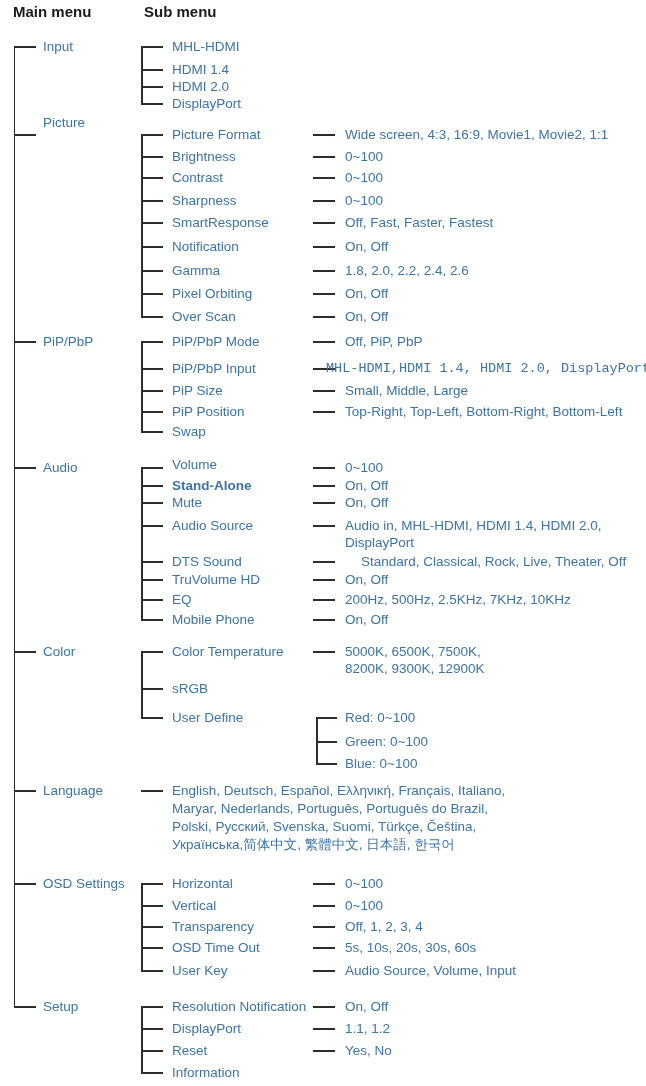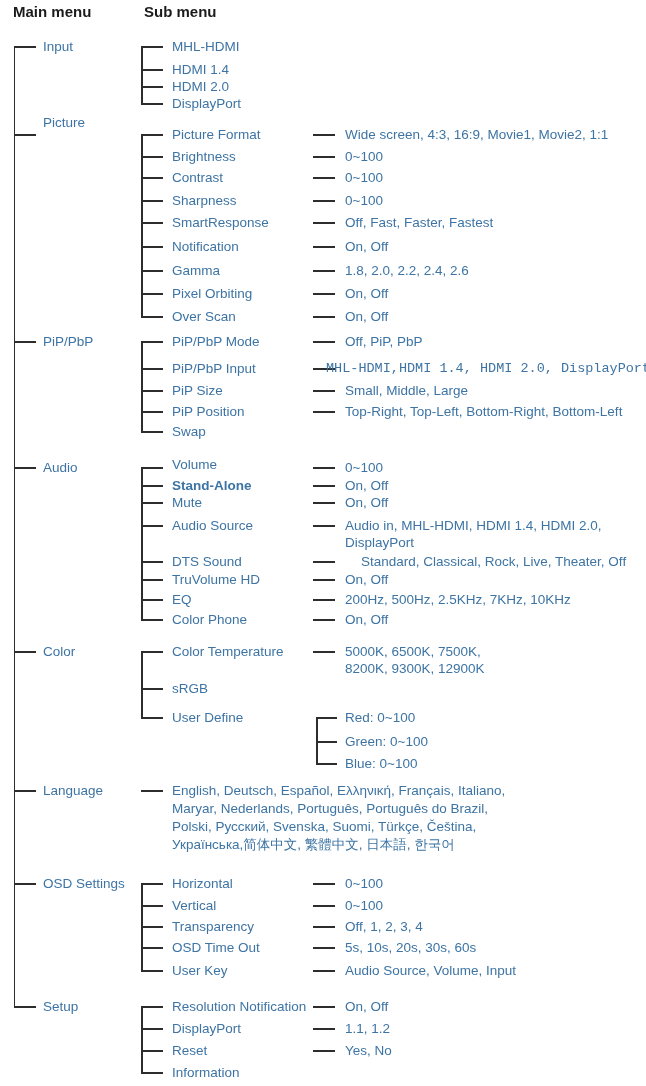--- a/index.html
+++ b/index.html
@@ -127,21 +127,21 @@
       <div class="lbl" style="left: 345px; top: 562px; margin-left: 16px;">Standard, Classical, Rock, Live, Theater, Off</div>
       <div class="hline" style="left: 141px; width: 22px; top: 579.2px;"></div>
       <div class="lbl" style="left: 172px; top: 580px;">TruVolume HD</div>
       <div class="hline" style="left: 313px; width: 22px; top: 579.2px;"></div>
       <div class="lbl" style="left: 345px; top: 580px;">On, Off</div>
       <div class="hline" style="left: 141px; width: 22px; top: 599.2px;"></div>
       <div class="lbl" style="left: 172px; top: 600px;">EQ</div>
       <div class="hline" style="left: 313px; width: 22px; top: 599.2px;"></div>
       <div class="lbl" style="left: 345px; top: 600px;">200Hz, 500Hz, 2.5KHz, 7KHz, 10KHz</div>
       <div class="hline" style="left: 141px; width: 22px; top: 619.2px;"></div>
-      <div class="lbl" style="left: 172px; top: 620px;">Color Phone</div>
+      <div class="lbl" style="left: 172px; top: 620px;">Mobile Phone</div>
       <div class="hline" style="left: 313px; width: 22px; top: 619.2px;"></div>
       <div class="lbl" style="left: 345px; top: 620px;">On, Off</div>
       <div class="hline" style="left: 13.5px; width: 22.5px; top: 651.2px;"></div>
       <div class="lbl" style="left: 43px; top: 652px;">Color</div>
       <div class="vline" style="left: 141px; top: 651.2px; height: 67.6px;"></div>
       <div class="hline" style="left: 141px; width: 22px; top: 651.2px;"></div>
       <div class="lbl" style="left: 172px; top: 652px;">Color Temperature</div>
       <div class="hline" style="left: 313px; width: 22px; top: 651.2px;"></div>
       <div class="lbl" style="left: 345px; top: 652px;">5000K, 6500K, 7500K,</div>
       <div class="lbl" style="left: 345px; top: 669px;">8200K, 9300K, 12900K</div>

